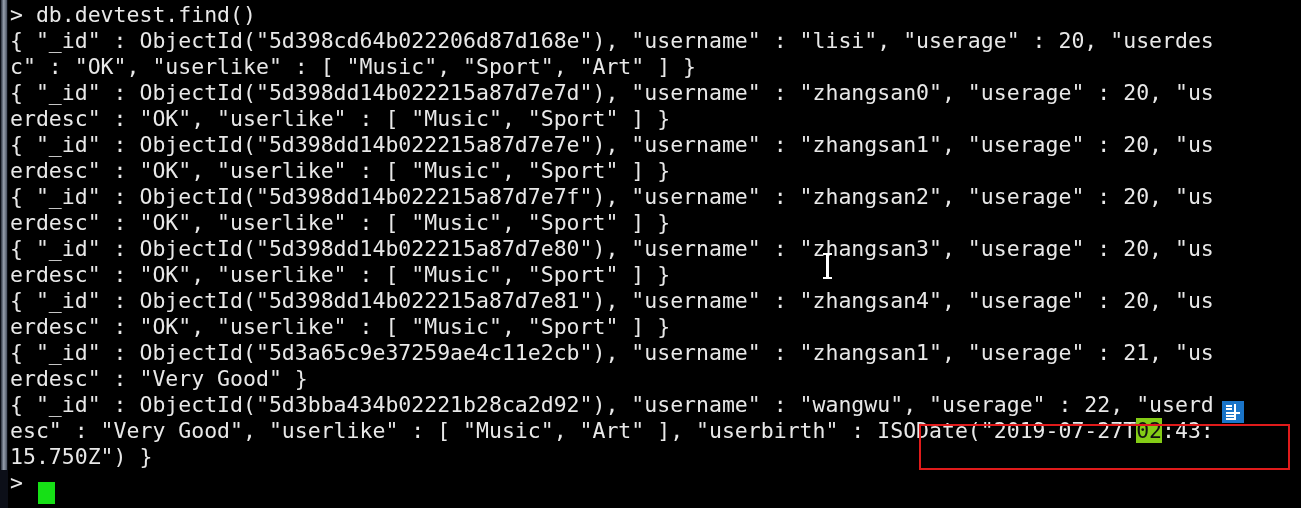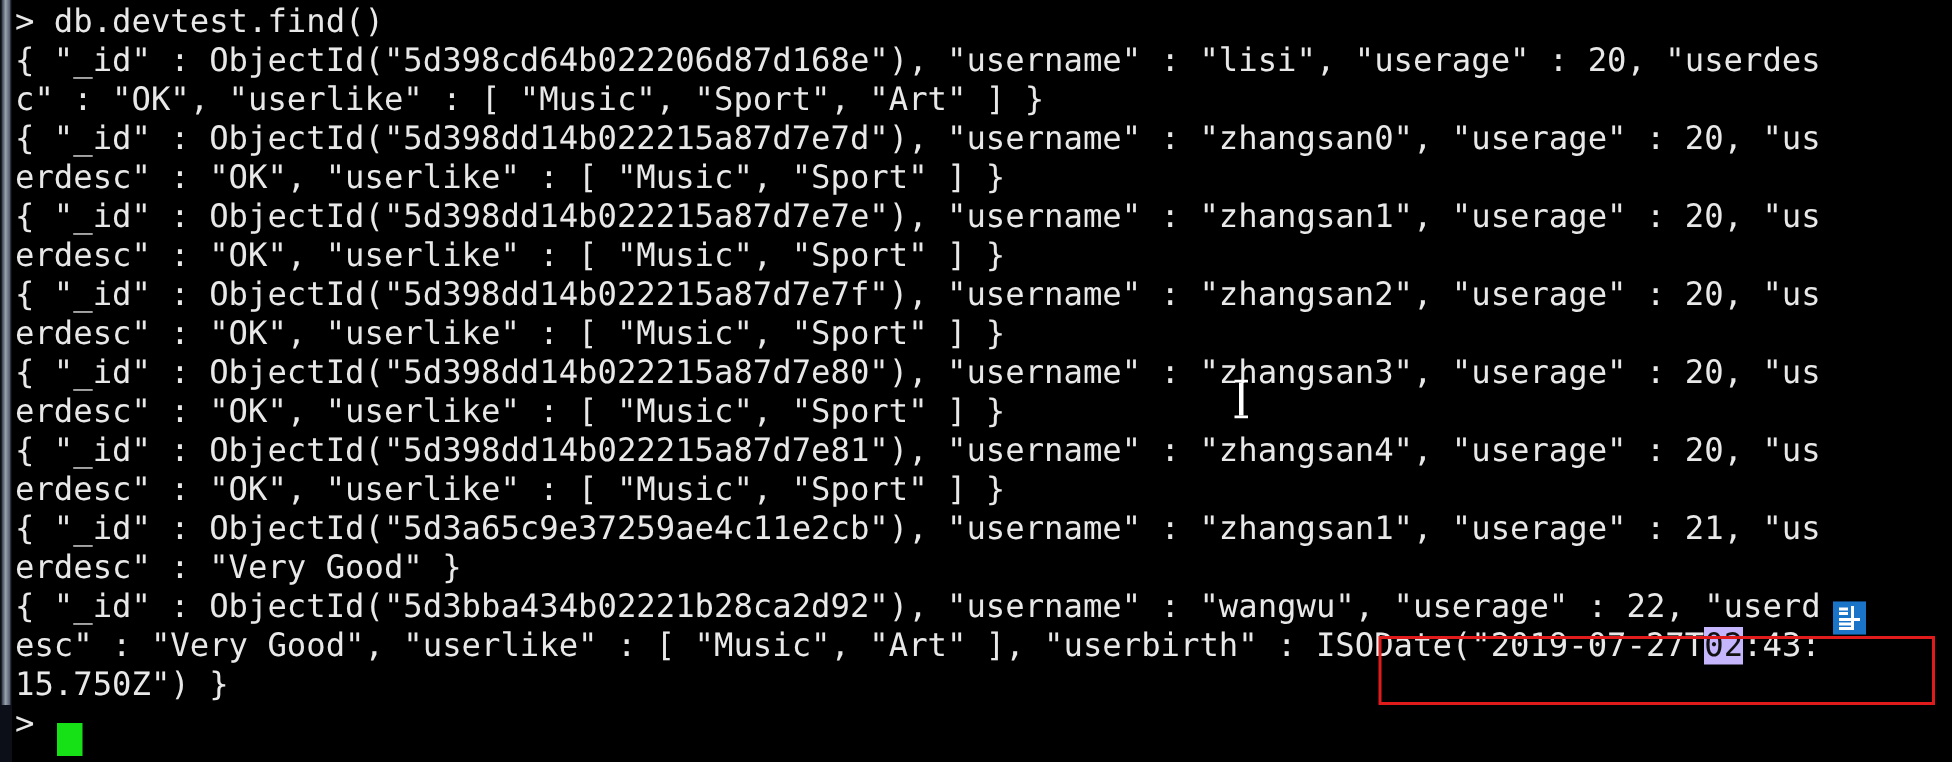--- a/index.html
+++ b/index.html
@@ -51,21 +51,21 @@
     font-size: 21.5px;
     letter-spacing: 0px;
     color: #e8e8e8;
     white-space: pre;
     font-family: "DejaVu Sans Mono", "Liberation Mono", monospace;
   }
   .line.first { margin-top: 2px; }
 
   
   .sel {
-    background: #c4b5fd;
+    background: #84cc16;
     color: #111111;
     text-align: right;
   }
 
   
   #annotation-box {
     position: absolute;
     left: 919px;
     top: 424px;
     width: 371px;

